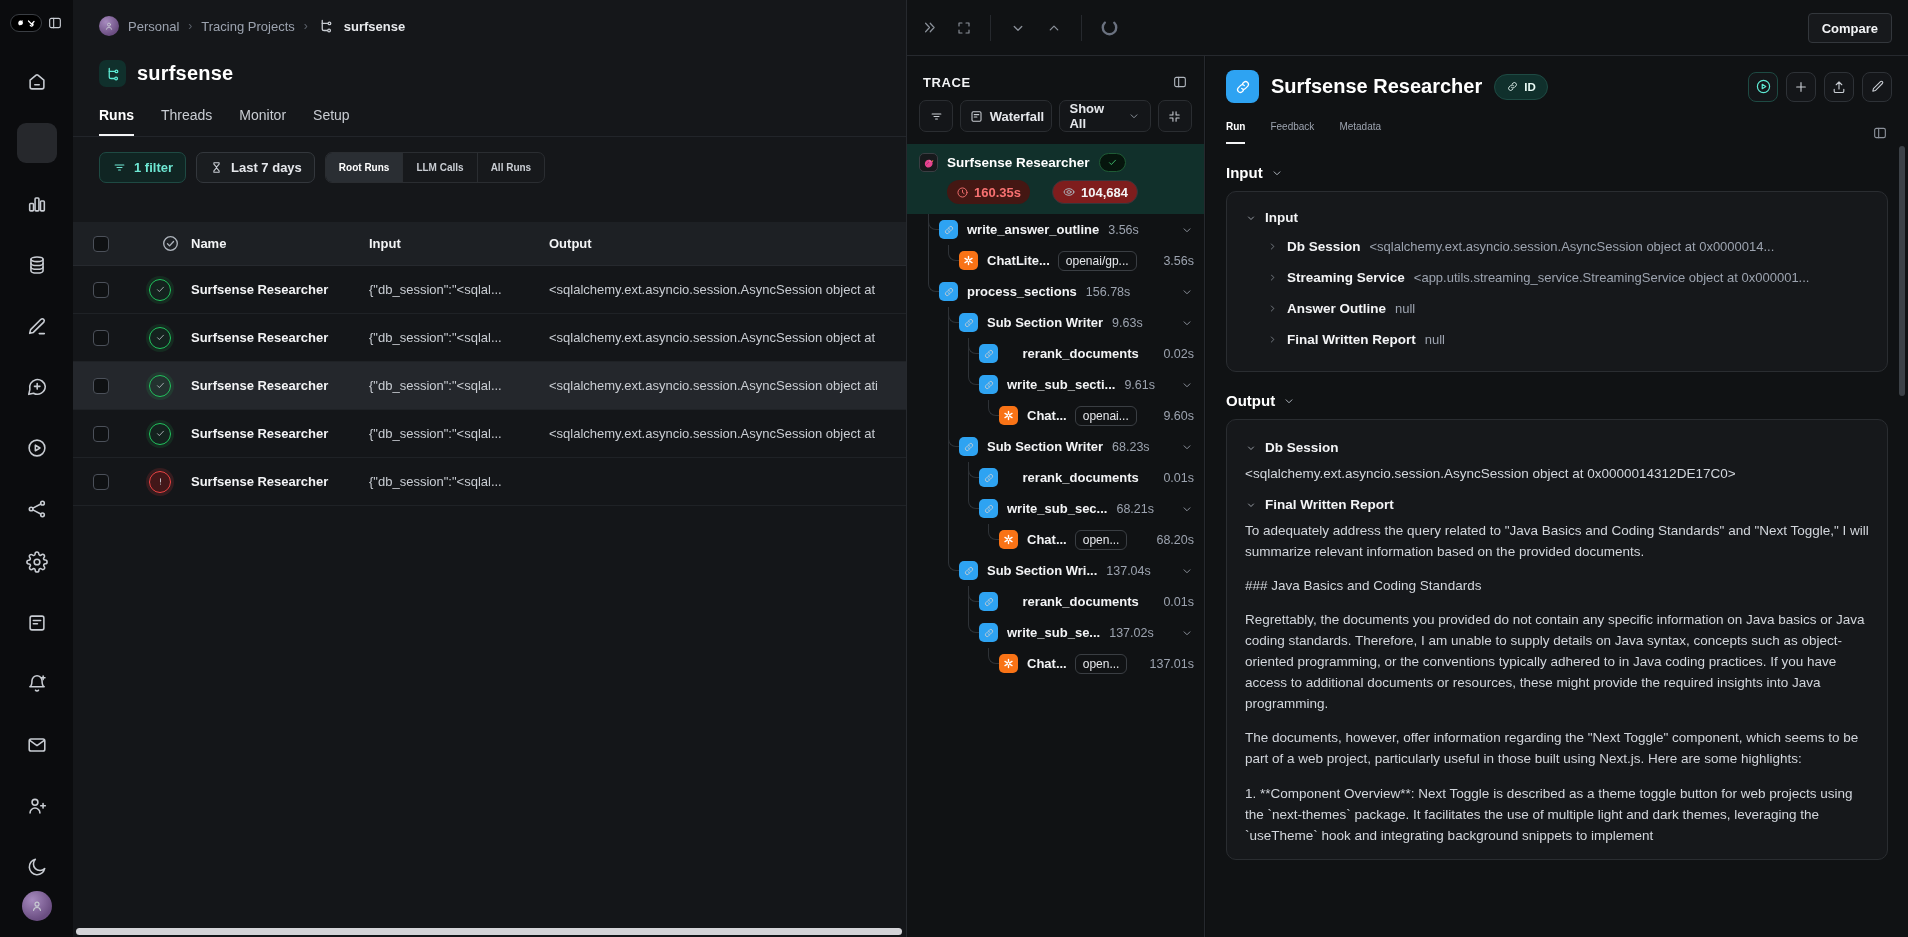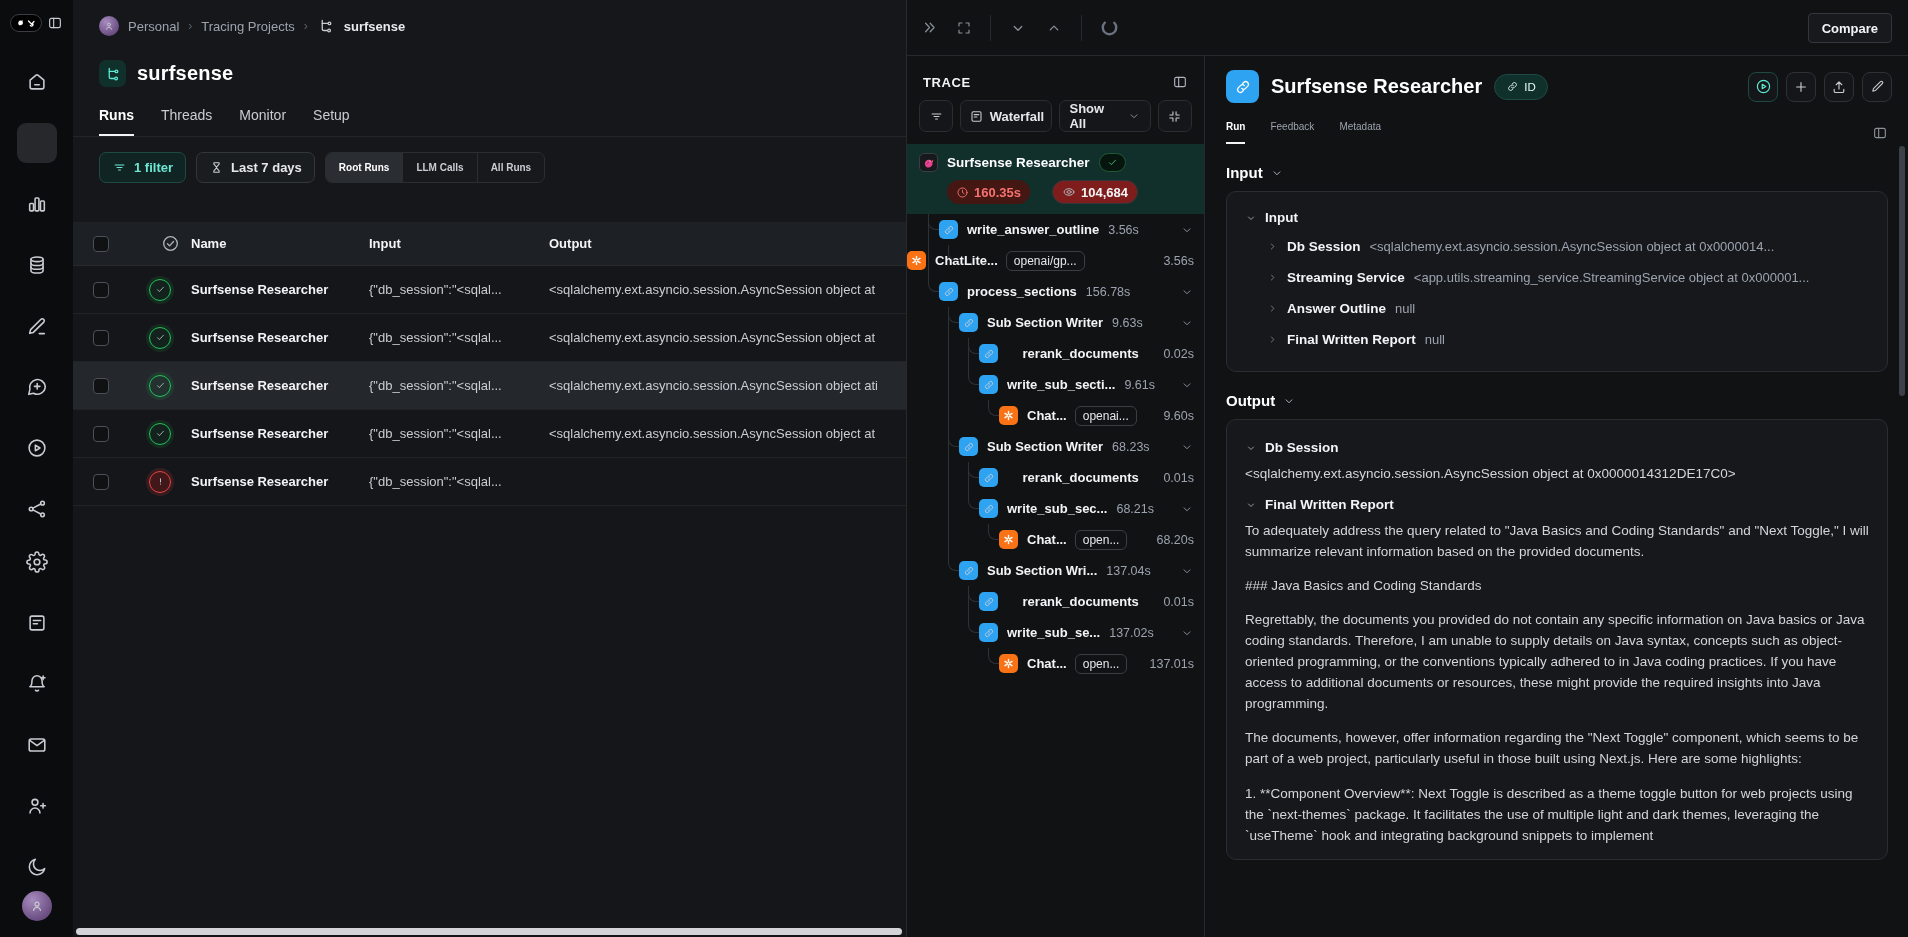--- a/index.html
+++ b/index.html
@@ -91,21 +91,21 @@
   .tnode .chev { margin-left:auto; color:#8B919A; }
   .model-pill { height:20px; display:flex; align-items:center; padding:0 7px; margin-left:8px; border:1px solid #3A3E43; border-radius:6px; color:#E5E7EB; font-size:12px; white-space:nowrap; }
   .guide { position:absolute; top:0; bottom:0; border-left:1.5px solid #2E3237; }
   .curve { position:absolute; top:0; height:16px; width:11px; border-left:1.5px solid #2E3237; border-bottom:1.5px solid #2E3237; border-bottom-left-radius:8px; }
 
   
   .detail-panel { position:absolute; left:1206px; top:56px; right:0; bottom:0; background:#101214; overflow:hidden; }
   .detail-header { display:flex; align-items:center; gap:12px; padding:14px 16px 0 20px; }
   .detail-app-ic { width:33px; height:33px; border-radius:8px; background:#2EA3F2; color:#fff; display:flex; align-items:center; justify-content:center; }
   .detail-title { font-size:20px; font-weight:bold; color:#FFFFFF; }
-  .id-pill { height:26px; display:flex; align-items:center; gap:5px; padding:0 11px; background:#10302C; border:1px solid #1E4A43; border-radius:13px; color:#EAFBF6; font-weight:normal; font-size:11.5px; cursor:pointer; }
+  .id-pill { height:26px; display:flex; align-items:center; gap:5px; padding:0 11px; background:#10302C; border:1px solid #1E4A43; border-radius:13px; color:#EAFBF6; font-weight:bold; font-size:11.5px; cursor:pointer; }
   .hdr-actions { margin-left:auto; display:flex; gap:8px; }
   .abtn { width:30px; height:30px; border-radius:8px; border:1px solid #2E3237; background:#141619; display:flex; align-items:center; justify-content:center; color:#D6D9DE; cursor:pointer; }
   .abtn.teal { border-color:#1E4A43; color:#5EEAD4; }
   .detail-tabs { display:flex; align-items:center; gap:25px; padding:18px 20px 0; }
   .dtab { padding-bottom:10px; color:#9CA3AF; font-size:10px; cursor:pointer; border-bottom:2px solid transparent; }
   .dtab.active { color:#FFFFFF; font-weight:bold; border-bottom-color:#F3F4F6; }
   .dtab-panel-ic { margin-left:auto; color:#8B919A; cursor:pointer; }
   .sec-head { display:flex; align-items:center; gap:7px; padding:20px 20px 10px; color:#FFFFFF; font-size:15px; font-weight:bold; cursor:pointer; }
   .sec-head .ic { color:#AEB4BC; }
   .card { margin:0 20px; background:#16181B; border:1px solid #2A2D31; border-radius:10px; padding:14px 18px 16px; }
@@ -546,21 +546,21 @@
             </span>
           </span>
           <span class="name">write_answer_outline</span>
           <span class="dur">3.56s</span>
           <span class="ic chev" style="color: rgb(139, 145, 154);">
             <svg width="14" height="14" viewBox="0 0 24 24" fill="none" stroke="currentColor" stroke-width="1.7" stroke-linecap="round" stroke-linejoin="round">
               <path d="m7 10 5 5 5-5"></path>
             </svg>
           </span>
         </div>
-        <div class="tnode" style="">
+        <div class="tnode" style="padding-left: 52px;">
           <span class="guide" style="left: 21px;"></span>
           <span class="curve" style="left: 41px;"></span>
           <span class="node-ic llm">
             <span class="ic">
               <svg width="13" height="13" viewBox="0 0 24 24" fill="none" stroke="#fff" stroke-width="2.6" stroke-linecap="round">
                 <path d="M12 4.5v5M12 14.5v5M5.5 8.25l4.3 2.5M14.2 13.25l4.3 2.5M18.5 8.25l-4.3 2.5M9.8 13.25l-4.3 2.5"></path>
               </svg>
             </span>
           </span>
           <span class="name">ChatLite...</span>

